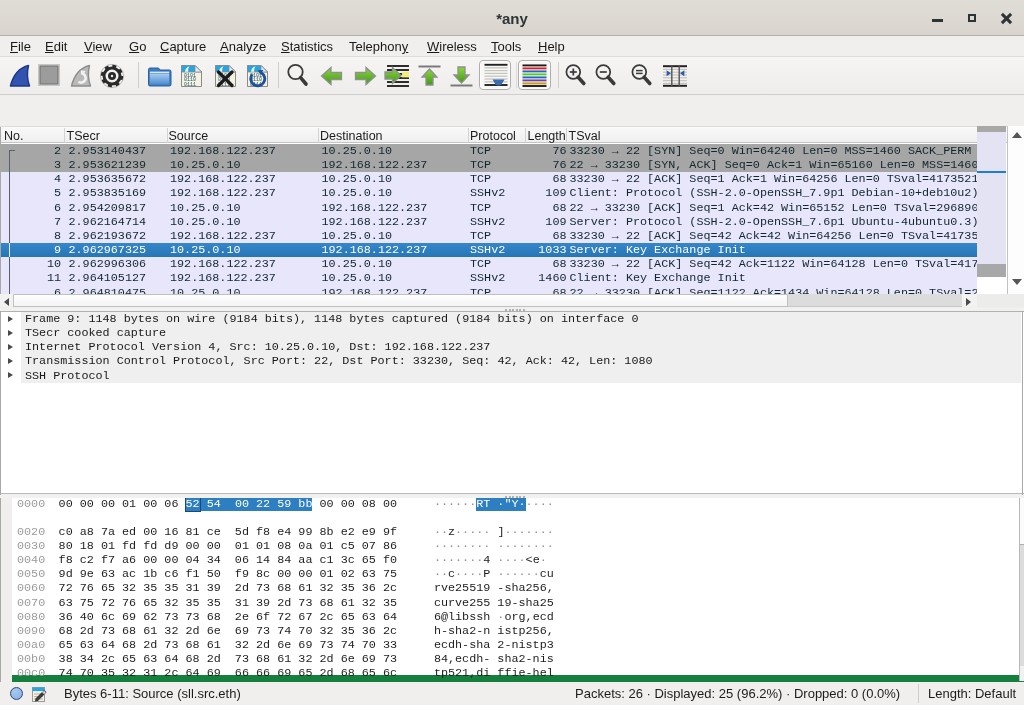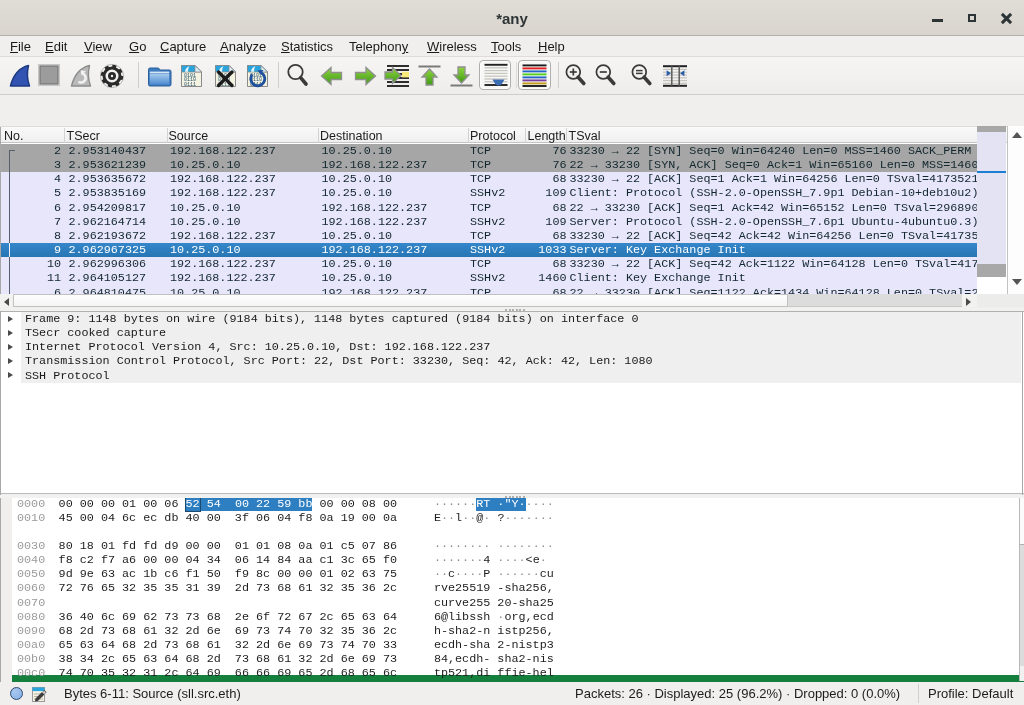--- a/index.html
+++ b/index.html
@@ -417,26 +417,26 @@
     <div id="dpane">
       <div id="dband"></div>
 <div class="drow" style="top:0.00px"><span class="tri"></span><span class="dtxt">Frame 9: 1148 bytes on wire (9184 bits), 1148 bytes captured (9184 bits) on interface 0</span></div>
 <div class="drow" style="top:14.15px"><span class="tri"></span><span class="dtxt">TSecr cooked capture</span></div>
 <div class="drow" style="top:28.30px"><span class="tri"></span><span class="dtxt">Internet Protocol Version 4, Src: 10.25.0.10, Dst: 192.168.122.237</span></div>
 <div class="drow" style="top:42.45px"><span class="tri"></span><span class="dtxt">Transmission Control Protocol, Src Port: 22, Dst Port: 33230, Seq: 42, Ack: 42, Len: 1080</span></div>
 <div class="drow" style="top:56.60px"><span class="tri"></span><span class="dtxt">SSH Protocol</span></div>
 </div>
 <div id="xpane">
 <div class="hrow" style="top:0.50px"><span class="hoff">0000</span><span class="hx">00 00 00 01 00 06 <b><a>52</a> 54  00 22 59 bb</b> 00 00 08 00</span><span class="asc"><i class="g">······</i><b>RT ·"Y·</b><i class="g">····</i></span></div>
-<div class="hrow" style="top:14.65px"><span class="hoff">0010</span><span class="hx">45 00 04 6c ec db 40 00  3f 06 04 f8 0a 19 00 0a</span><span class="asc"><i class="d">E</i><i class="g">··</i><i class="d">l</i><i class="g">··</i><i class="d">@</i><i class="g">·</i><i class="d"> ?</i><i class="g">·······</i></span></div>
+<div class="hrow" style="top:28.80px"><span class="hoff">0020</span><span class="hx">c0 a8 7a ed 00 16 81 ce  5d f8 e4 99 8b e2 e9 9f</span><span class="asc"><i class="g">··</i><i class="d">z</i><i class="g">·····</i><i class="d"> ]</i><i class="g">·······</i></span></div>
 <div class="hrow" style="top:42.95px"><span class="hoff">0030</span><span class="hx">80 18 01 fd fd d9 00 00  01 01 08 0a 01 c5 07 86</span><span class="asc"><i class="g">········</i><i class="d"> </i><i class="g">········</i></span></div>
 <div class="hrow" style="top:57.10px"><span class="hoff">0040</span><span class="hx">f8 c2 f7 a6 00 00 04 34  06 14 84 aa c1 3c 65 f0</span><span class="asc"><i class="g">·······</i><i class="d">4 </i><i class="g">····</i><i class="d">&lt;e</i><i class="g">·</i></span></div>
 <div class="hrow" style="top:71.25px"><span class="hoff">0050</span><span class="hx">9d 9e 63 ac 1b c6 f1 50  f9 8c 00 00 01 02 63 75</span><span class="asc"><i class="g">··</i><i class="d">c</i><i class="g">····</i><i class="d">P </i><i class="g">······</i><i class="d">cu</i></span></div>
 <div class="hrow" style="top:85.40px"><span class="hoff">0060</span><span class="hx">72 76 65 32 35 35 31 39  2d 73 68 61 32 35 36 2c</span><span class="asc"><i class="d">rve25519 -sha256,</i></span></div>
-<div class="hrow" style="top:99.55px"><span class="hoff">0070</span><span class="asc"><i class="d">curve255 20-sha25</i></span></div>
+<div class="hrow" style="top:99.55px"><span class="hoff">0070</span><span class="hx">63 75 72 76 65 32 35 35  31 39 2d 73 68 61 32 35</span><span class="asc"><i class="d">curve255 19-sha25</i></span></div>
 <div class="hrow" style="top:113.70px"><span class="hoff">0080</span><span class="hx">36 40 6c 69 62 73 73 68  2e 6f 72 67 2c 65 63 64</span><span class="asc"><i class="d">6@libssh </i><i class="g">·</i><i class="d">org,ecd</i></span></div>
 <div class="hrow" style="top:127.85px"><span class="hoff">0090</span><span class="hx">68 2d 73 68 61 32 2d 6e  69 73 74 70 32 35 36 2c</span><span class="asc"><i class="d">h-sha2-n istp256,</i></span></div>
 <div class="hrow" style="top:142.00px"><span class="hoff">00a0</span><span class="hx">65 63 64 68 2d 73 68 61  32 2d 6e 69 73 74 70 33</span><span class="asc"><i class="d">ecdh-sha 2-nistp3</i></span></div>
 <div class="hrow" style="top:156.15px"><span class="hoff">00b0</span><span class="hx">38 34 2c 65 63 64 68 2d  73 68 61 32 2d 6e 69 73</span><span class="asc"><i class="d">84,ecdh- sha2-nis</i></span></div>
 <div class="hrow" style="top:170.30px"><span class="hoff">00c0</span><span class="hx">74 70 35 32 31 2c 64 69  66 66 69 65 2d 68 65 6c</span><span class="asc"><i class="d">tp521,di ffie-hel</i></span></div>
 
 <div id="xscroll">
  <div id="xthumb"></div>
         <div id="xbot"></div>
  <div class="arr" style="left:3.5px;top:3px;border-left:5px solid transparent;border-right:5px solid transparent;border-bottom:6px solid #4a4a4a"></div>
@@ -457,14 +457,14 @@
           <line x1="2" y1="9.5" x2="11" y2="9.5"></line>
           <line x1="2" y1="12" x2="11" y2="12"></line>
         </g>
  <path d="M3.5 11.5 l6.5 -6.5 2.4 2.4 -6.5 6.5 -3 0.6 Z" fill="#3c3c3c"></path>
  <path d="M10.6 4.4 l1.6 -1.6 2.4 2.4 -1.6 1.6 Z" fill="#5a5a5a"></path>
  <path d="M11 5 l1 -1 1.5 1.5 -1 1 Z" fill="#e8e8e8"></path>
 </svg>
  <span id="stext">Bytes 6-11: Source (sll.src.eth)</span>
  <span id="spk">Packets: 26 · Displayed: 25 (96.2%) · Dropped: 0 (0.0%)</span>
  <div id="ssep"></div>
- <span id="sprof">Profile: Default</span>
+ <span id="sprof">Length: Default</span>
 </div>
 </div>
 </body></html>

